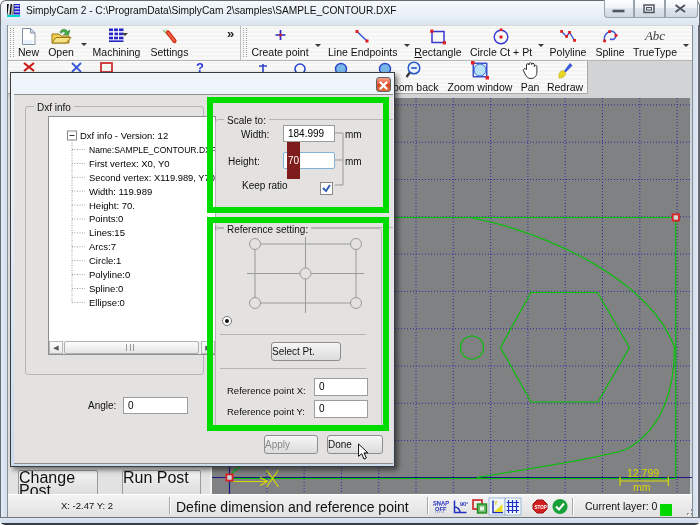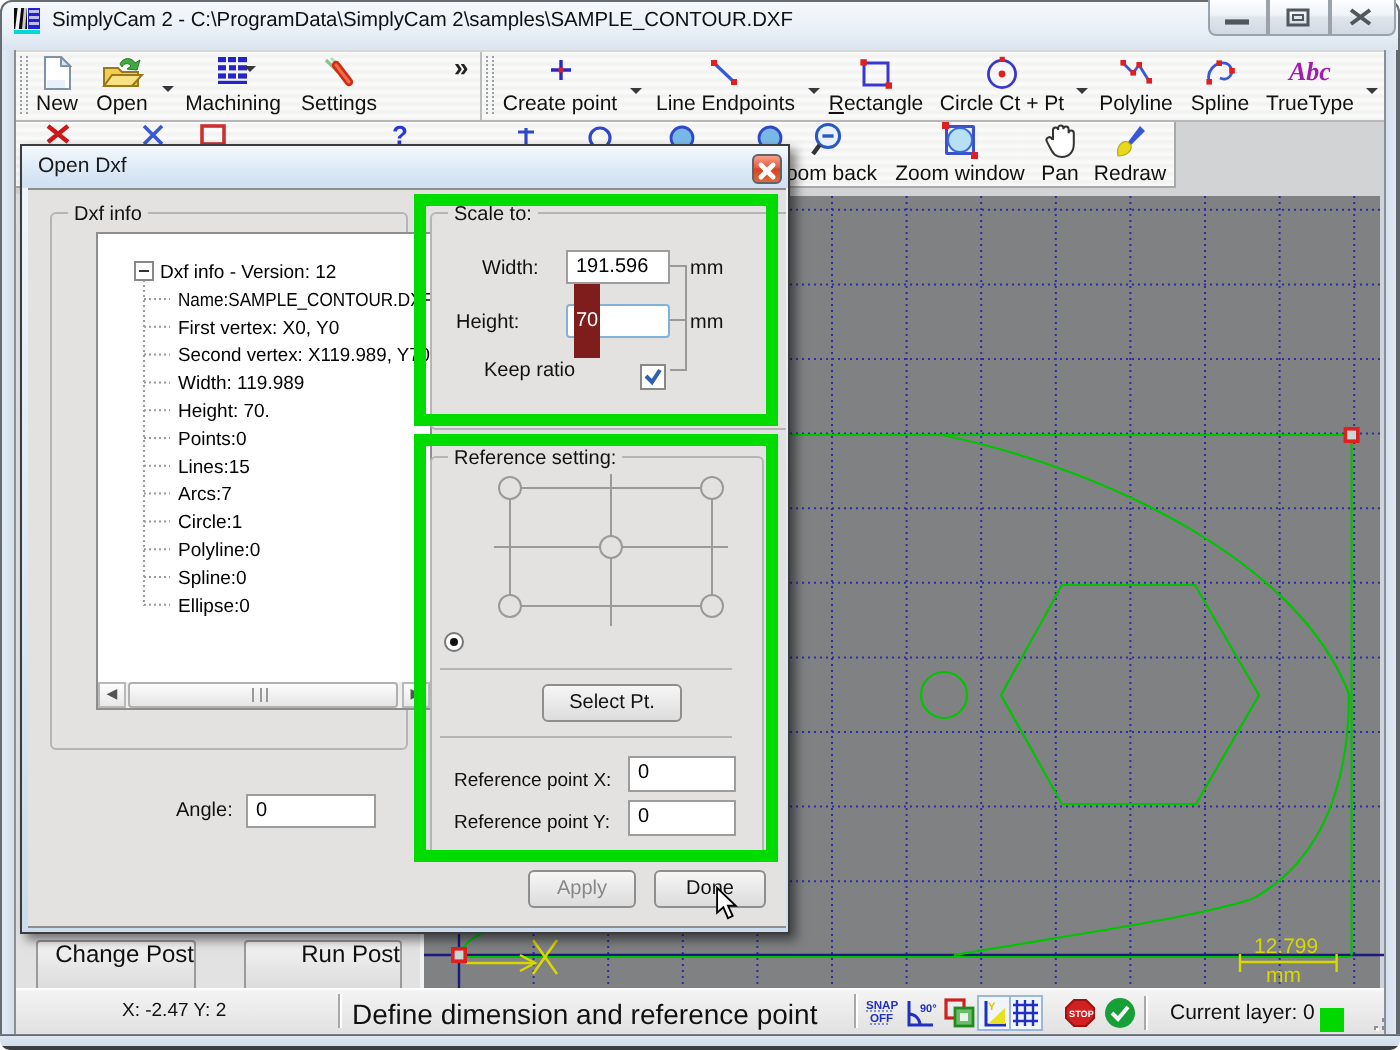--- a/index.html
+++ b/index.html
@@ -21,34 +21,34 @@
 #tb2i{left:8px;top:61px;width:580px;height:33px;background:repeating-linear-gradient(#fcfcfc 0,#f1f1f0 2px,#fcfcfc 4px);border-bottom:1px solid #a8a8a8;border-right:1px solid #a8a8a8}
 .grip{position:absolute;width:4px;border-left:1px dotted #9aa0a6;border-right:1px dotted #9aa0a6}
 .tbsep{position:absolute;width:1px;background:#bdbdbd}
 .tbitem{position:absolute;font-size:10.5px;color:#111}
 .tbitem .ic{position:absolute;left:0;right:0;top:0;height:18px;text-align:center}
 .tbitem .lbl{position:absolute;width:100%;top:18px;white-space:nowrap;text-align:center}
 .tb2l .lbl{top:20px}
 .drop{position:absolute;width:0;height:0;border-left:3px solid transparent;border-right:3px solid transparent;border-top:3.5px solid #38383c}
 
 #leftpanel{left:8px;top:97px;width:204px;height:397px;background:#e2e2e2;border-right:2px solid #f2f2f2}
-.pbtn{position:absolute;height:28px;background:linear-gradient(#f5f5f5,#e6e6e6 50%,#dadada);border:1px solid #9a9a9a;border-radius:2px;font-size:12px;text-align:right;line-height:13px;color:#111}
+.pbtn{position:absolute;height:28px;background:linear-gradient(#f5f5f5,#e6e6e6 50%,#dadada);border:1px solid #9a9a9a;border-radius:2px;font-size:16px;text-align:left;line-height:13px;color:#111}
 
 #status{left:8px;top:494px;width:684px;height:24px;background:linear-gradient(#f4f4f4,#e0e0e0);border-top:1px solid #fff;font-size:11px;color:#111}
 .ssep{position:absolute;top:497px;height:17px;width:1px;background:#a8a8a8;box-shadow:1px 0 0 #fff}
 
 #dialog{left:10px;top:72px;width:385px;height:395px;background:linear-gradient(#f0f6fb,#cbdcee);border:1px solid #3c3c3c;box-shadow:3px 3px 5px rgba(0,0,0,.5)}
 #dlg-title{position:absolute;left:0;top:0;width:100%;height:21px;background:linear-gradient(#f4f8fc,#dce9f6 55%,#cfe0f1);color:#1a1a1a;font-size:10.5px;line-height:21px;padding-left:8px}
 #dlg-close{position:absolute;left:365px;top:4px;width:15px;height:15px;border:1px solid #5f646b;border-radius:3px;background:linear-gradient(#f7a088,#e8593a 45%,#d6441f 50%,#e06a3c);color:#fff;font-size:9px;font-weight:bold;text-align:center;line-height:13px}
 #dlg-client{position:absolute;left:3px;top:21px;width:379px;height:370px;background:#e3e2e0;border-top:1px solid #8e8e8e;border-bottom:1px solid #8e8e8e;overflow:hidden}
 .group{position:absolute;border:1px solid #b5b5b5;border-radius:3px}
 .group>span{position:absolute;top:-5px;left:8px;background:#e3e2e0;padding:0 3px;font-size:10px;color:#111;white-space:nowrap}
 .tin{position:absolute;background:#fff;border:1px solid #9d9d9d;font-size:10px;color:#000;padding:2px 0 0 4px}
 .lab{position:absolute;font-size:10px;color:#111;white-space:nowrap}
-.dbtn{position:absolute;background:linear-gradient(#f6f6f6,#e9e9e9 50%,#dcdcdc);border:1px solid #8e8e8e;border-radius:3px;font-size:10px;text-align:center;color:#111}
+.dbtn{position:absolute;background:linear-gradient(#f6f6f6,#e9e9e9 50%,#dcdcdc);border:1px solid #8e8e8e;border-radius:3px;font-size:10px;text-align:left;color:#111}
 
 .green{position:absolute;border:6px solid #00dc00}
 </style></head>
 <body>
 
 <div class="abs" id="frame-top"></div>
 <svg class="abs" style="left:7px;top:4px" width="13" height="13" viewBox="0 0 13 13">
     <rect x="0" y="0" width="6.5" height="10.5" fill="#0a0a0a"></rect>
     <path d="M1.8 0 L3.6 0 L2.4 10.5 L0.6 10.5 Z" fill="#f2f2f2"></path>
     <path d="M5 0 L6.4 0 L5.6 10.5 L4 10.5 Z" fill="#cccccc"></path>
@@ -168,21 +168,21 @@
 <div class="tbitem" style="left:588px;top:28px;width:44px;height:32px">
     <span class="ic"><svg width="18" height="16" viewBox="0 0 18 16">
         <path d="M3.5 13 C2 5 10 1.5 13.5 4.5 C17 8.5 13 13 9 11" fill="none" stroke="#3858d8" stroke-width="1.4"></path>
         <rect x="2.2" y="11.5" width="2.8" height="2.8" fill="#e02020"></rect>
         <rect x="7.2" y="2.2" width="2.8" height="2.8" fill="#e02020"></rect>
         <rect x="13.6" y="6" width="2.8" height="2.8" fill="#e02020"></rect>
       </svg></span>
     <div class="lbl">Spline</div>
   </div>
 <div class="tbitem" style="left:630px;top:28px;width:50px;height:32px">
-    <span class="ic" style="color:#a21caf;font-weight:bold;font-style:italic;font-size:13px;font-family:'Liberation Serif',serif">Abc</span>
+    <span class="ic" style="color:#404040;font-weight:normal;font-style:italic;font-size:13px;font-family:'Liberation Serif',serif">Abc</span>
     <div class="lbl">TrueType</div>
   </div>
 <div class="drop" style="left:683px;top:44px"></div>
 
 <div class="abs" id="tb2"></div>
 <div class="abs" id="tb2i"></div>
 <svg class="abs" style="left:20px;top:61px" width="380" height="11" viewBox="0 0 380 11">
     <path d="M4 2 l10 8 M14 2 l-10 8" stroke="#cc1818" stroke-width="2.2"></path>
     <path d="M52 2 l9 9 M61 2 l-9 9" stroke="#3858d8" stroke-width="1.8"></path>
     <rect x="81" y="2" width="11" height="9" fill="none" stroke="#cc3030" stroke-width="1.8"></rect>
@@ -315,21 +315,20 @@
 <circle cx="130" cy="10.5" r="7.5" fill="#18a038"></circle>
     <path d="M126 10.5 l3 3 5 -6" stroke="#fff" stroke-width="2" fill="none"></path>
 <line x1="142.5" y1="2" x2="142.5" y2="19" stroke="#a8a8a8"></line>
     <line x1="143.5" y1="2" x2="143.5" y2="19" stroke="#fff"></line>
 <text x="155" y="13.5" font-size="10.5" fill="#111">Current layer: 0</text>
 <rect x="230" y="8" width="12" height="12" fill="#00d800"></rect>
 
 </svg>
 
 <div class="abs" id="dialog">
- <div id="dlg-title">Open Dxf</div>
  <div id="dlg-close"><svg width="13" height="13" viewBox="0 0 13 13" style="margin-top:1px">
         <path d="M3.5 3.5 L9.5 9.5 M9.5 3.5 L3.5 9.5" stroke="#fff" stroke-width="2.4" stroke-linecap="round"></path>
       </svg></div>
  <div id="dlg-client">
 
   <div class="group" style="left:11px;top:11px;width:179px;height:269px">
         <span>Dxf info</span>
       </div>
   <div class="abs" style="left:34px;top:21px;width:168px;height:239px;background:#fff;border:1px solid #8e8e8e;overflow:hidden">
     <svg width="166" height="237" viewBox="0 0 166 237" style="position:absolute;left:0;top:0">
@@ -370,25 +369,25 @@
       <div style="position:absolute;left:0;top:0;width:14px;height:13px;background:linear-gradient(#fdfdfd,#e8e8e8);border:1px solid #b8b8b8;font-size:7px;text-align:center;line-height:12px;color:#555">◀</div>
       <div style="position:absolute;right:0;top:0;width:14px;height:13px;background:linear-gradient(#fdfdfd,#e8e8e8);border:1px solid #b8b8b8;font-size:7px;text-align:center;line-height:12px;color:#555">▶</div>
       <div style="position:absolute;left:15px;top:0;width:135px;height:13px;background:linear-gradient(#fdfdfd,#e4e4e4);border:1px solid #b0b0b0;border-radius:2px"></div>
       <div style="position:absolute;left:77px;top:3px;width:8px;height:7px;border-left:1px solid #999;border-right:1px solid #999;background:linear-gradient(90deg,transparent 3px,#999 3px,#999 4px,transparent 4px)"></div>
     </div>
   </div>
 
   <div class="lab" style="left:74px;top:305px">Angle:</div>
   <div class="tin" style="left:109px;top:302px;width:65px;height:17px">0</div>
 
-  <div class="group" style="left:201px;top:11px;width:199px;height:109px">
+  <div class="group" style="left:201px;top:24px;width:199px;height:109px">
         <span>Scale to:</span>
       </div>
   <div class="lab" style="left:227px;top:34px">Width:</div>
-  <div class="tin" style="left:269px;top:30px;width:52px;height:17px">191.596</div>
+  <div class="tin" style="left:269px;top:30px;width:52px;height:17px">184.999</div>
   <div class="lab" style="left:331px;top:34px">mm</div>
   <div class="lab" style="left:214px;top:61px">Height:</div>
   <div class="tin" style="left:269px;top:57px;width:52px;height:17px;border-color:#82b2d8;border-radius:2px;padding:2px 0 0 3px"><span style="background:#7f1d1d;color:#fff;padding:13px 1px">70</span></div>
   <div class="lab" style="left:331px;top:61px">mm</div>
   <div class="lab" style="left:228px;top:85px">Keep ratio</div>
   <div class="abs" style="left:306px;top:87px;width:13px;height:13px;background:#fff;border:1px solid #888"></div>
   <svg class="abs" style="left:307px;top:88px" width="11" height="11" viewBox="0 0 11 11">
         <path d="M2 5 l3 3 4 -6" stroke="#3060b0" stroke-width="2" fill="none"></path>
       </svg>
   <svg class="abs" style="left:321px;top:32px" width="13" height="62" viewBox="0 0 13 62">

